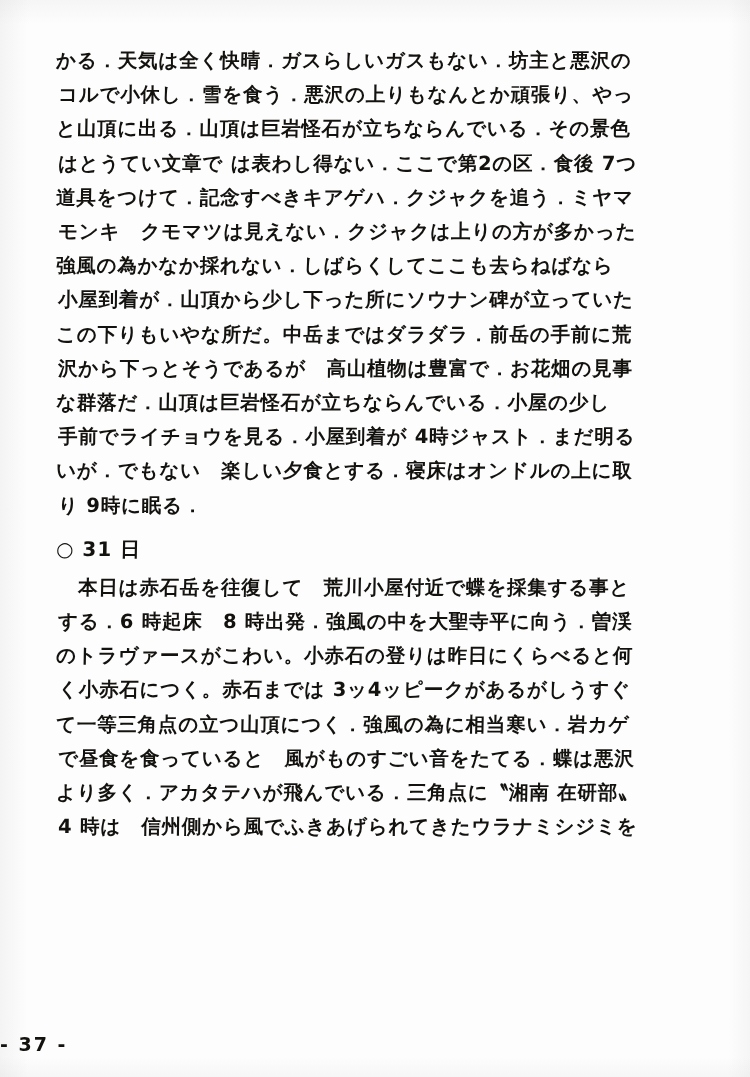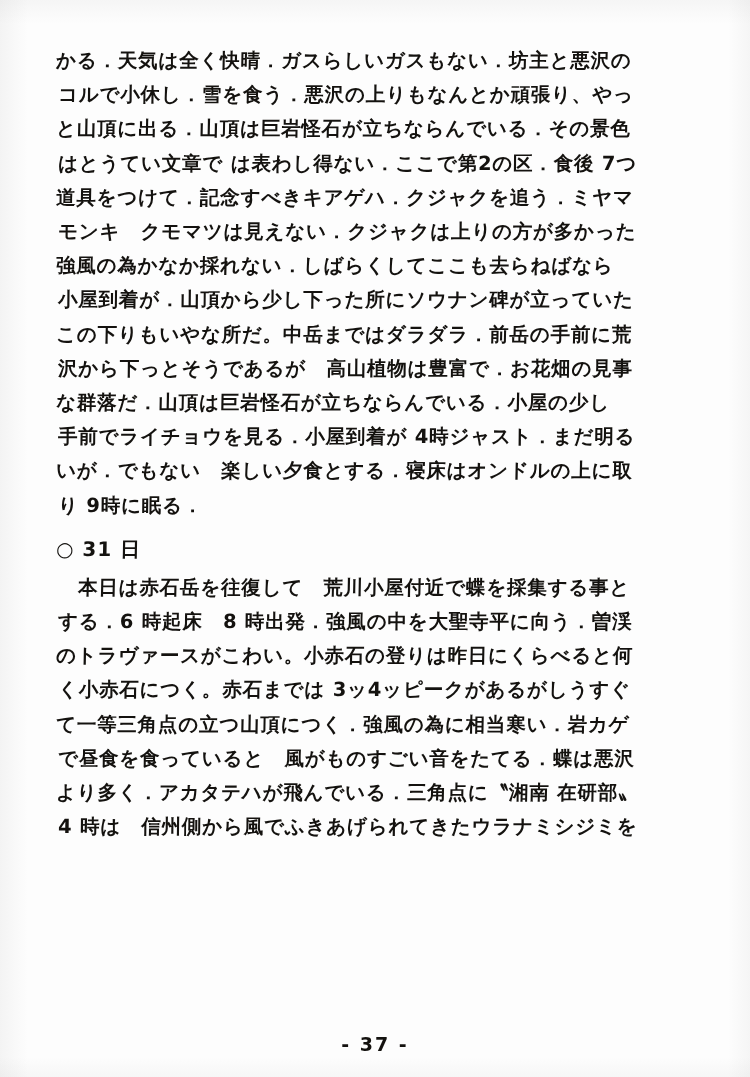--- a/index.html
+++ b/index.html
@@ -71,21 +71,20 @@
     margin-top: 2px;
   }
   .indent {
     padding-left: 22px;
   }
   .page-number {
     position: absolute;
     left: 0;
     right: 0;
     bottom: 22px;
-    text-align: center;
     color: #14120f;
     font-size: 19px;
     letter-spacing: 2px;
     font-weight: 600;
     font-family: "DejaVu Sans", sans-serif;
   }
 </style>
 </head>
 <body>
 

